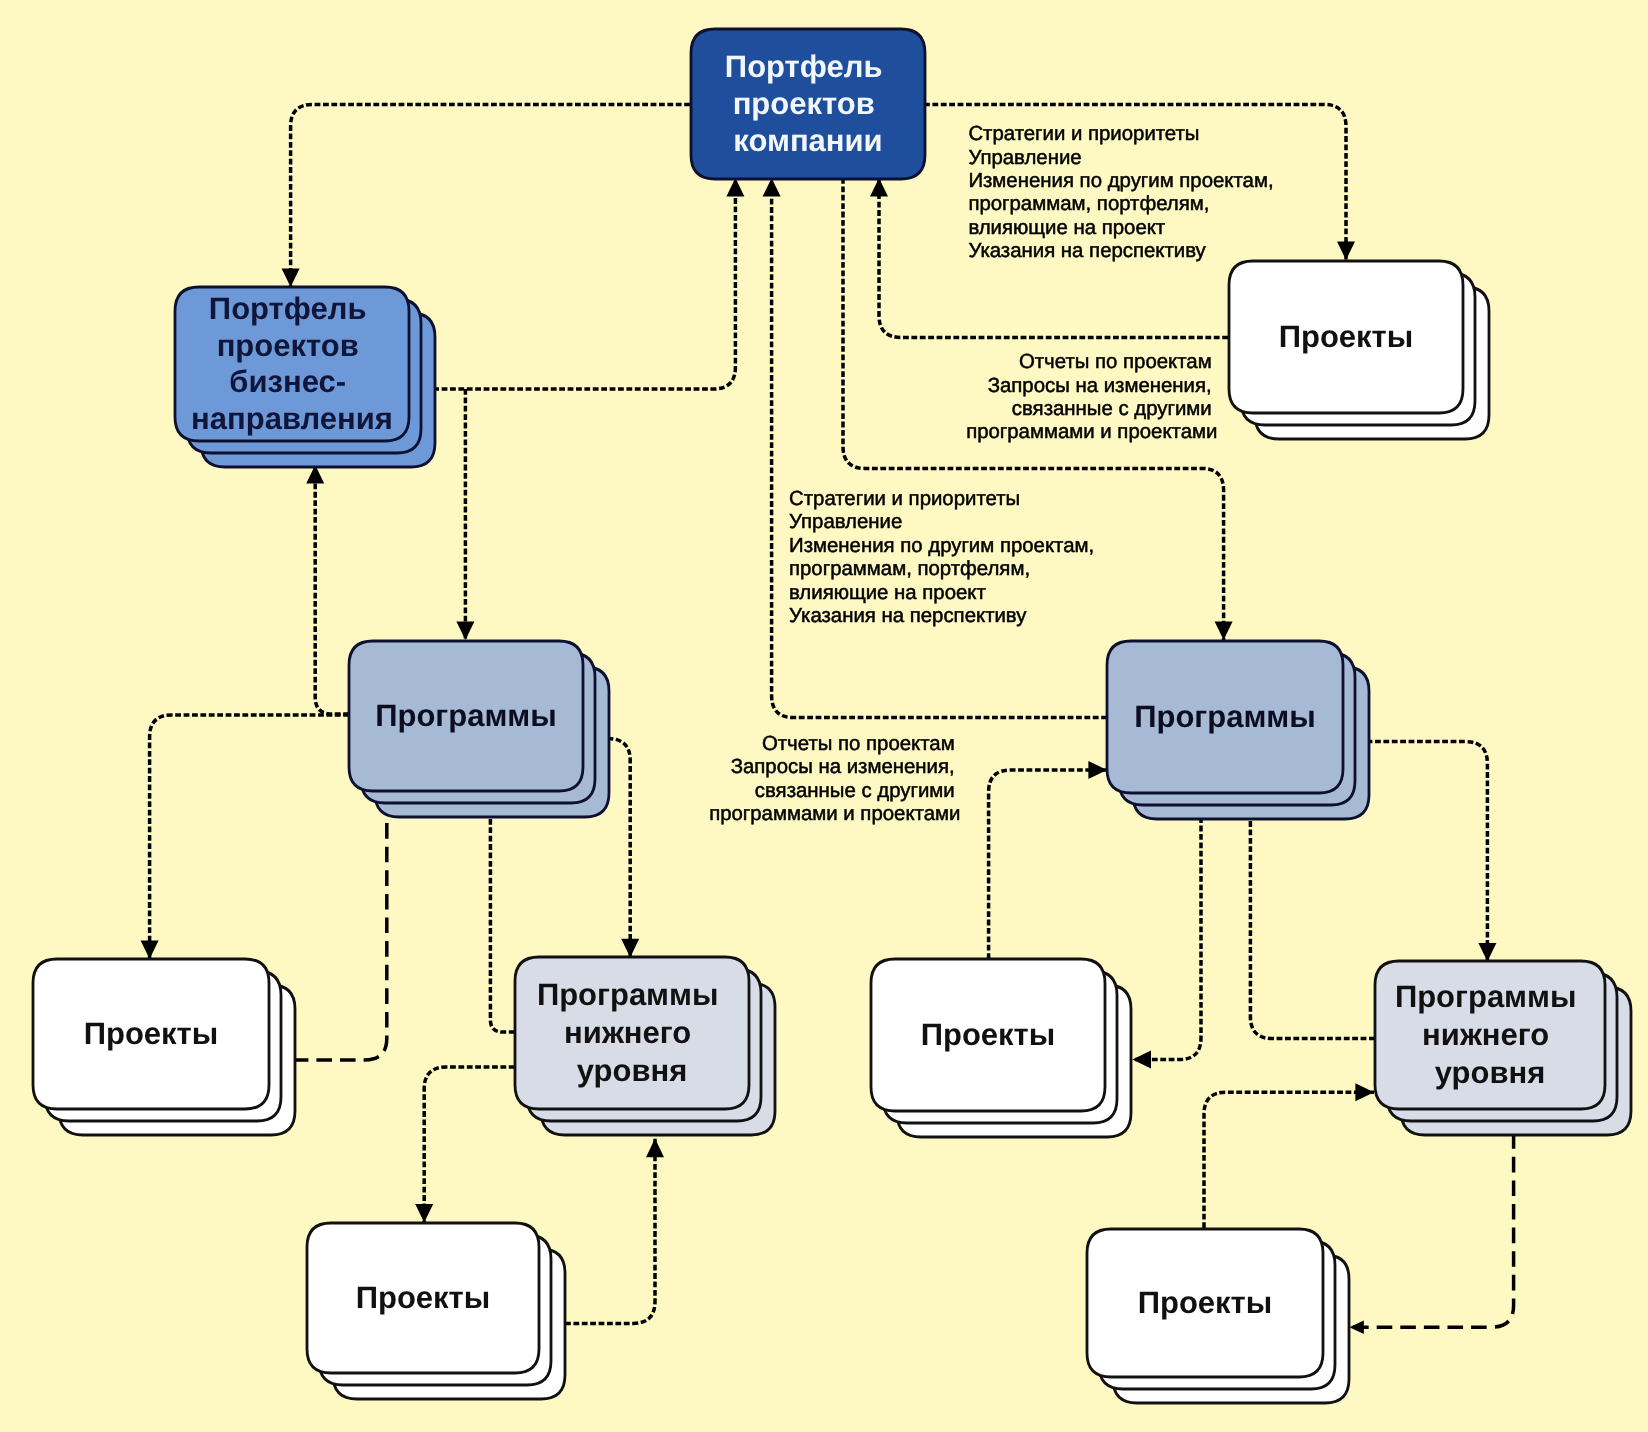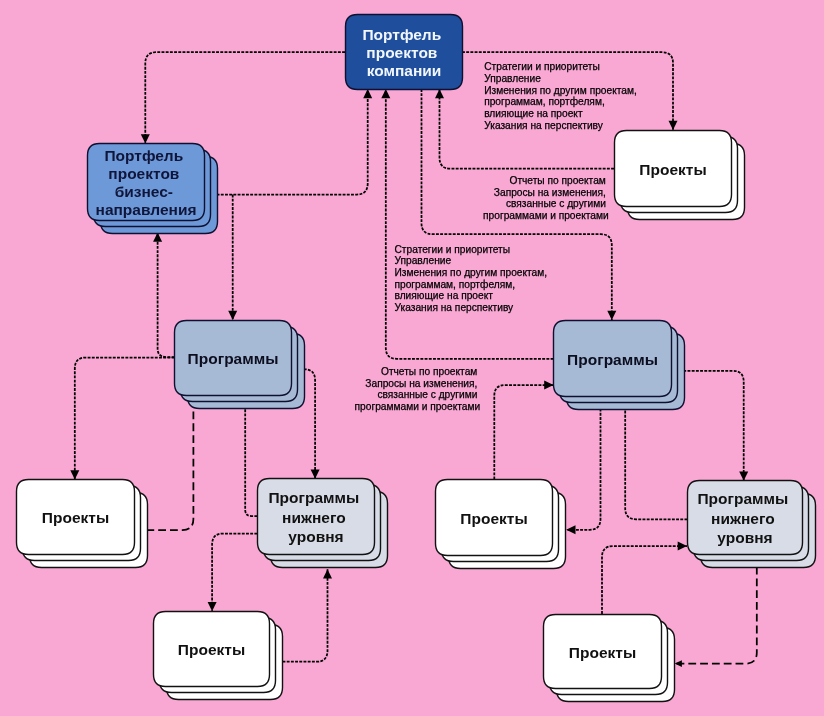--- a/index.html
+++ b/index.html
@@ -1,18 +1,18 @@
 <!DOCTYPE html>
 <html><head>
 <meta charset="utf-8">
 <title>Diagram</title>
 <style>
   html,body{margin:0;padding:0;background:#ffffff;}
   body{width:824px;height:716px;overflow:hidden;font-family:"Liberation Sans",sans-serif;}
-  #stage{position:relative;width:824px;height:716px;background:#f9a8d4;}
+  #stage{position:relative;width:824px;height:716px;background:#fef9c3;}
   svg{display:block;}
   text.nodelabel{font-family:"Liberation Sans",sans-serif;font-weight:bold;}
   text.annot{font-family:"Liberation Sans",sans-serif;fill:#000000;paint-order:stroke;stroke:#000000;stroke-width:0.25px;}
 </style>
 </head>
 <body>
 
 <div id="stage">
 <svg width="824" height="716" viewBox="0 0 824 716">
 <g>

